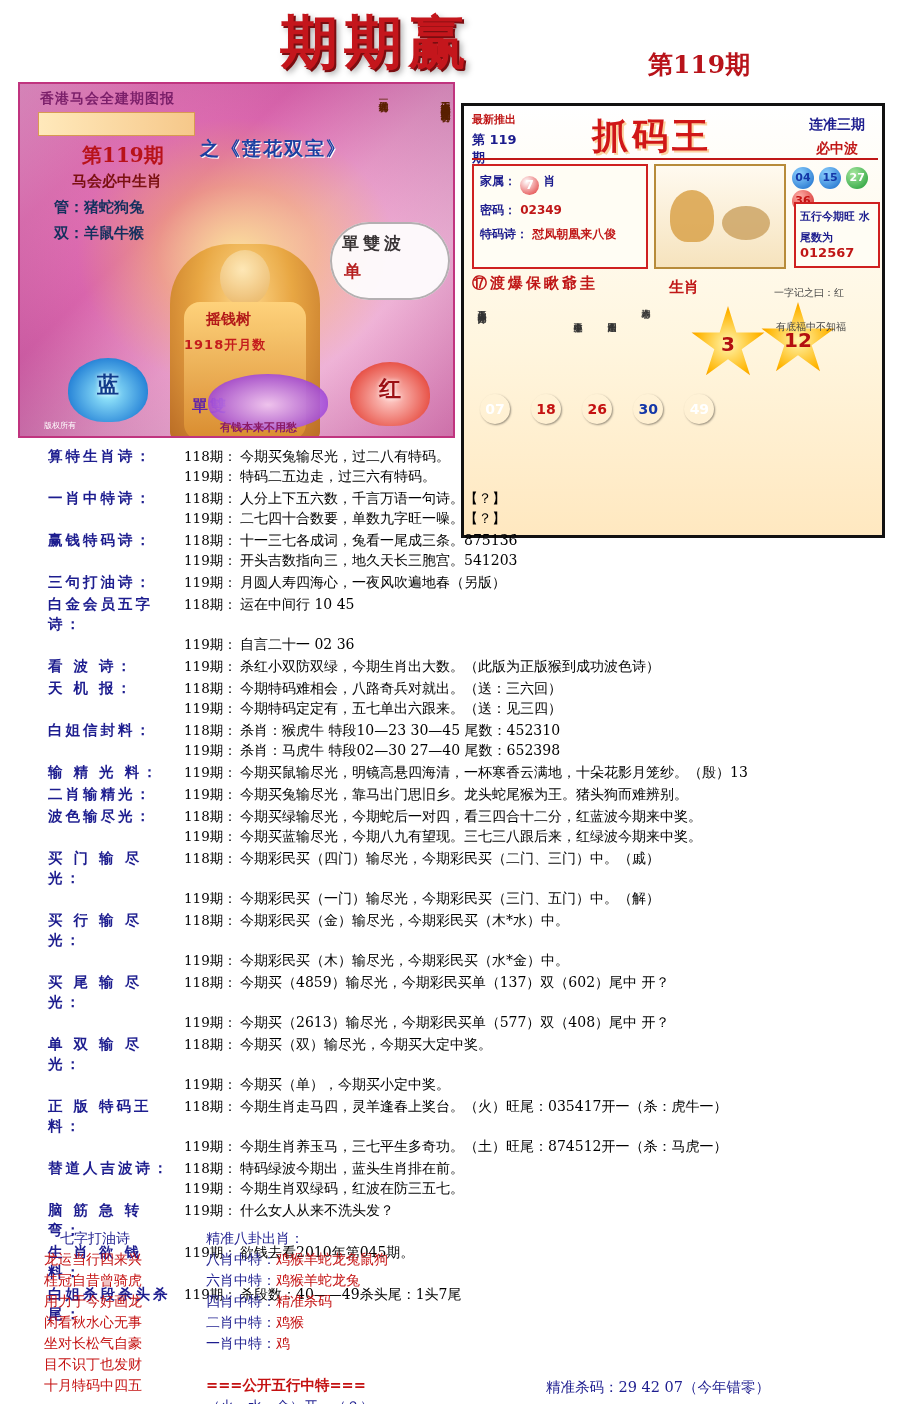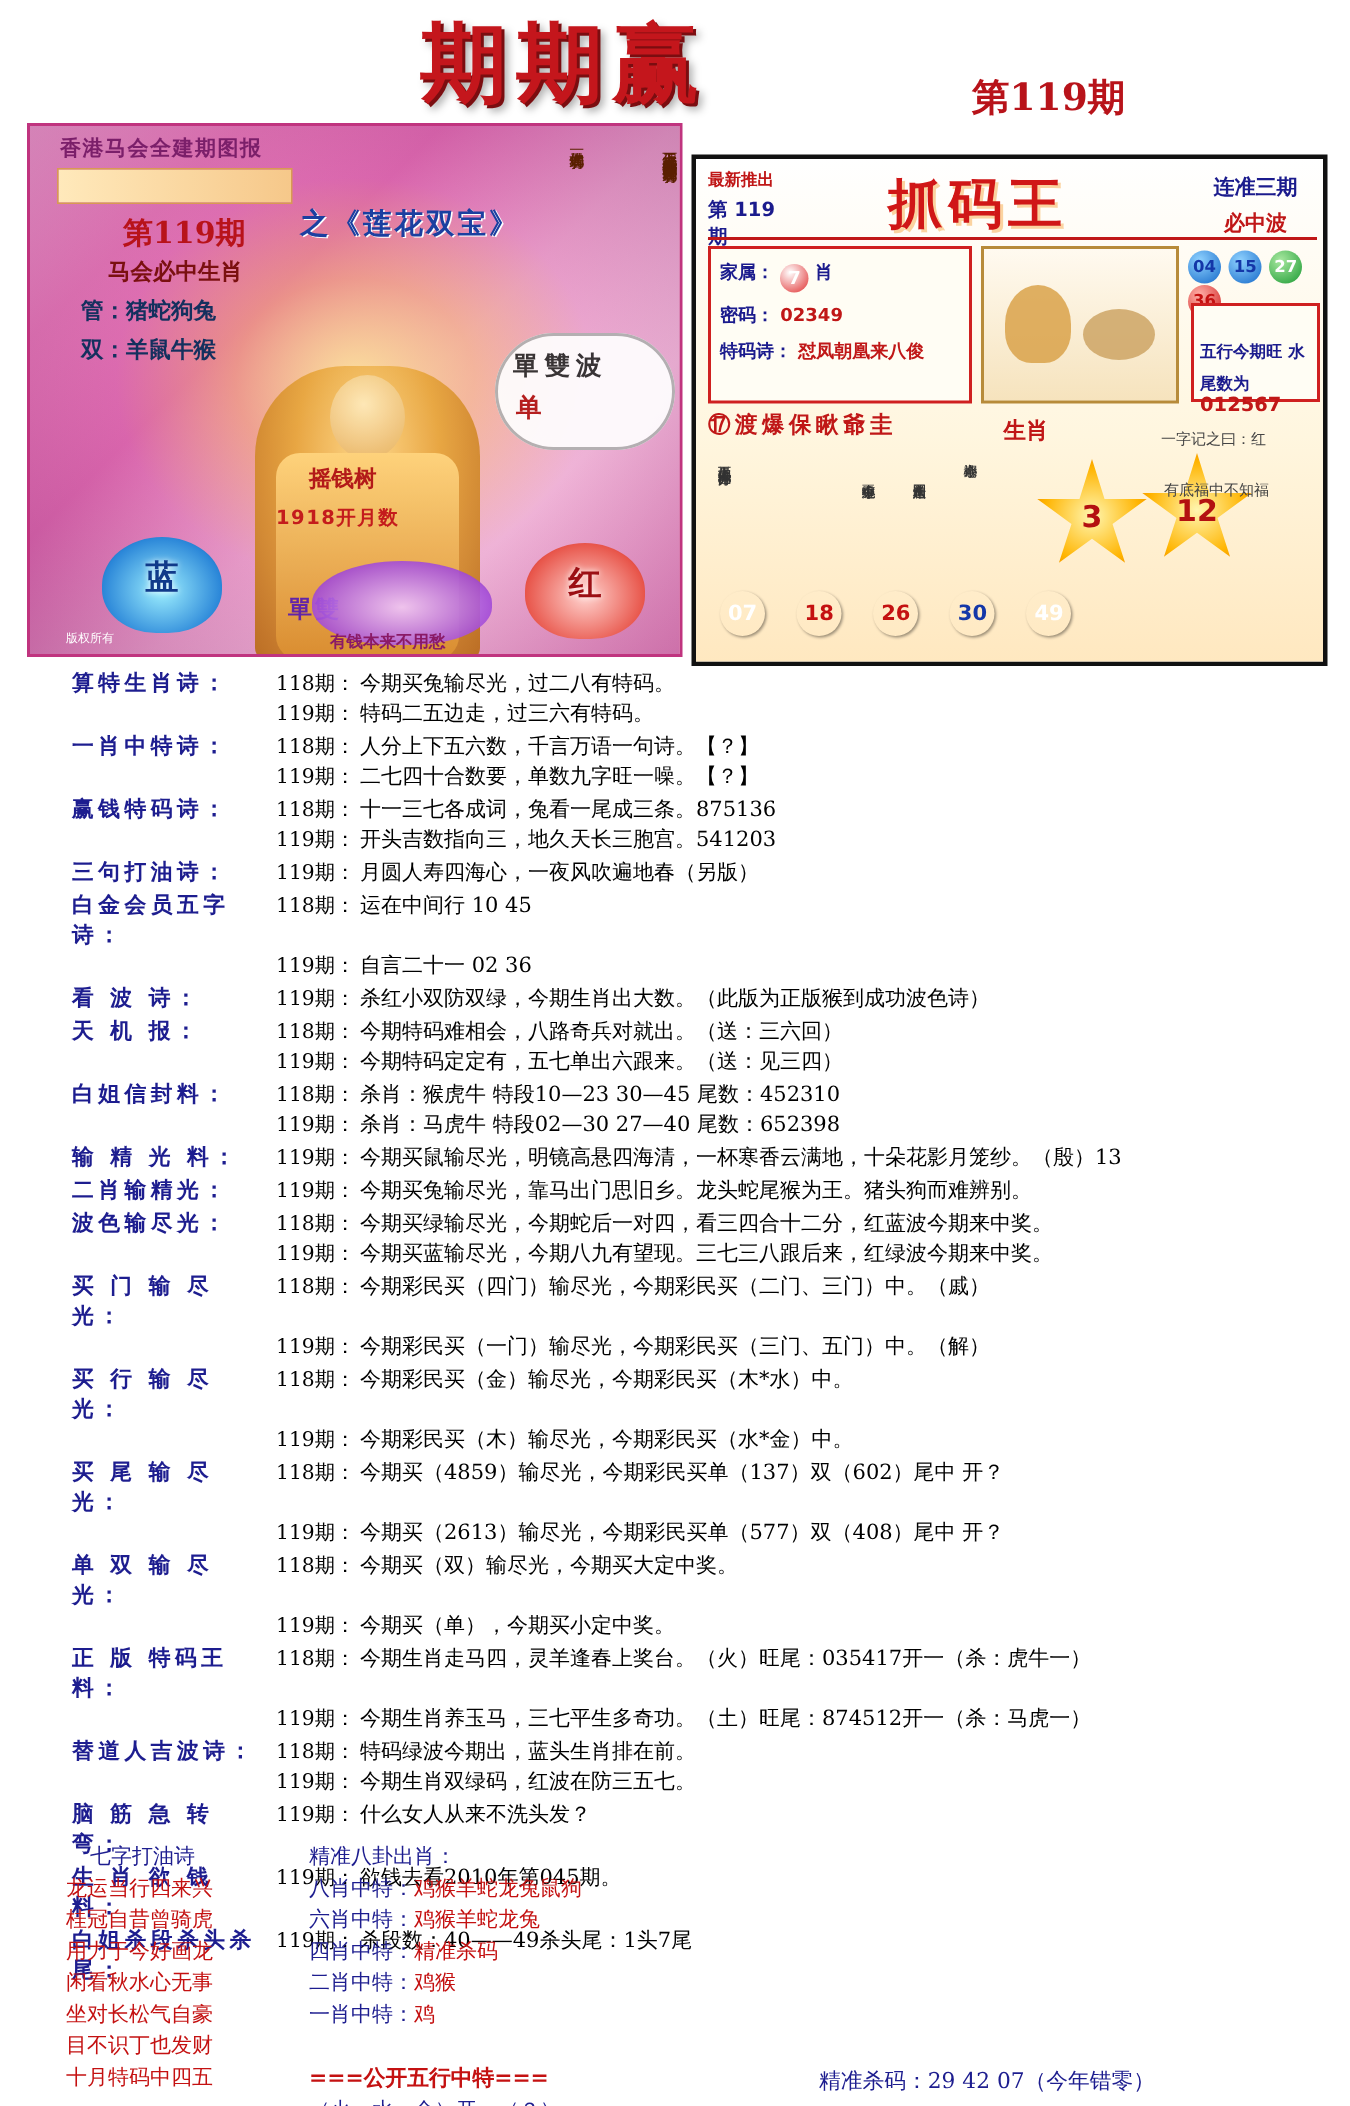--- a/index.html
+++ b/index.html
@@ -52,21 +52,21 @@
     font-family:"DejaVu Serif","Liberation Serif",serif;}
   .lotus-blue{left:48px;top:274px;background:radial-gradient(ellipse at 50% 55%,#9ef0ff,#2a86d8 70%,#0d3d8a);}
   .lotus-blue .lt{color:#103a8a;text-shadow:0 0 4px #fff;}
   .lotus-red{left:330px;top:278px;background:radial-gradient(ellipse at 50% 55%,#ffd3cf,#e8554a 70%,#9c0f14);}
   .lotus-red .lt{color:#9c0f14;text-shadow:0 0 4px #fff;}
   .lotus-purple{left:188px;top:290px;width:120px;height:56px;background:radial-gradient(ellipse at 50% 55%,#f0c7ff,#a34cd8 70%,#5a1380);opacity:.9;}
   .p-footnote{position:absolute;left:24px;top:336px;font-size:8px;color:#fff;}
   .p-foot2{position:absolute;left:200px;top:336px;font-size:11px;color:#8a1a66;font-weight:bold;}
 
   
-  .rposter{position:absolute;left:461px;top:103px;width:424px;height:341px;background:#fff;border:3px solid #111;box-sizing:border-box;text-decoration:underline;}
+  .rposter{position:absolute;left:461px;top:103px;width:424px;height:435px;background:#fff;border:3px solid #111;box-sizing:border-box;text-decoration:underline;}
   .rp-inner{position:absolute;left:0;top:0;right:0;bottom:0;background:linear-gradient(180deg,#ffffff 0%,#fff6df 55%,#ffe8c0 100%);}
   .rp-badge{position:absolute;left:8px;top:6px;width:58px;height:36px;}
   .rp-badge .b1{font-size:11px;color:#c01717;font-weight:bold;}
   .rp-badge .b2{font-size:13px;color:#1b1b8d;font-weight:bold;margin-top:4px;}
   .rp-title{position:absolute;left:128px;top:6px;font-size:36px;font-weight:bold;color:#d01717;letter-spacing:4px;
     font-family:"DejaVu Serif","Liberation Serif",serif;text-shadow:2px 2px 0 #fbd3a0;}
   .rp-right1{position:absolute;left:345px;top:10px;font-size:14px;font-weight:bold;color:#1b1b8d;}
   .rp-right2{position:absolute;left:352px;top:34px;font-size:14px;font-weight:bold;color:#c01717;}
   .rp-line{position:absolute;left:8px;top:52px;width:406px;height:2px;background:#c01717;}
   .rp-codebox{position:absolute;left:8px;top:58px;width:176px;height:105px;border:2px solid #cf2020;box-sizing:border-box;background:#fffdf4;}
@@ -78,21 +78,21 @@
     background:linear-gradient(180deg,#fffaf0,#f6e3bd);}
   .rp-pic .animal{position:absolute;left:14px;top:24px;width:44px;height:52px;background:#d9a24a;border-radius:50% 50% 40% 40%;opacity:.85;}
   .rp-pic .animal2{position:absolute;left:66px;top:40px;width:48px;height:34px;background:#caa05e;border-radius:50%;opacity:.8;}
   .rp-nums{position:absolute;left:328px;top:60px;width:88px;height:30px;}
   .nb{display:inline-block;width:22px;height:22px;border-radius:50%;color:#fff;font-size:11px;font-weight:bold;
     text-align:center;line-height:22px;margin-right:0px;}
   .nb.blue{background:radial-gradient(circle at 35% 30%,#8fd2ff,#1468c8);}
   .nb.green{background:radial-gradient(circle at 35% 30%,#a8e8a0,#1b9a32);}
   .nb.red{background:radial-gradient(circle at 35% 30%,#ffb0a8,#cf1f1f);}
   .rp-tailbox{position:absolute;left:330px;top:96px;width:86px;height:66px;border:2px solid #cf2020;box-sizing:border-box;background:#fffdf4;}
-  .rp-tailbox .t1{font-size:11px;color:#1b1b8d;font-weight:bold;margin:23px 0 0 4px;}
+  .rp-tailbox .t1{font-size:11px;color:#1b1b8d;font-weight:bold;margin:5px 0 0 4px;}
   .rp-tailbox .t2{font-size:11px;color:#1b1b8d;font-weight:bold;margin:6px 0 0 4px;}
   .rp-tailbox .t2 b{color:#c01717;font-size:13px;}
   .rp-mid{position:absolute;left:8px;top:168px;width:176px;height:28px;font-size:15px;font-weight:bold;color:#c01717;letter-spacing:3px;}
   .rp-col{position:absolute;font-size:9px;color:#333;writing-mode:vertical-rl;line-height:12px;}
   .rp-shengxiao{position:absolute;left:205px;top:172px;font-size:15px;font-weight:bold;color:#c01717;}
   .rp-star{position:absolute;width:76px;height:76px;background:radial-gradient(circle at 50% 50%,#fff6b0,#ffb400 60%,#e06a00);
     clip-path:polygon(50% 0%,61% 35%,98% 35%,68% 57%,79% 91%,50% 70%,21% 91%,32% 57%,2% 35%,39% 35%);}
   .rp-star .sn{position:absolute;left:0;top:26px;width:100%;text-align:center;font-size:20px;font-weight:bold;color:#b31010;}
   .rp-note{position:absolute;left:310px;top:180px;font-size:10px;color:#444;}
   .rp-note2{position:absolute;left:312px;top:214px;font-size:10px;color:#444;}

